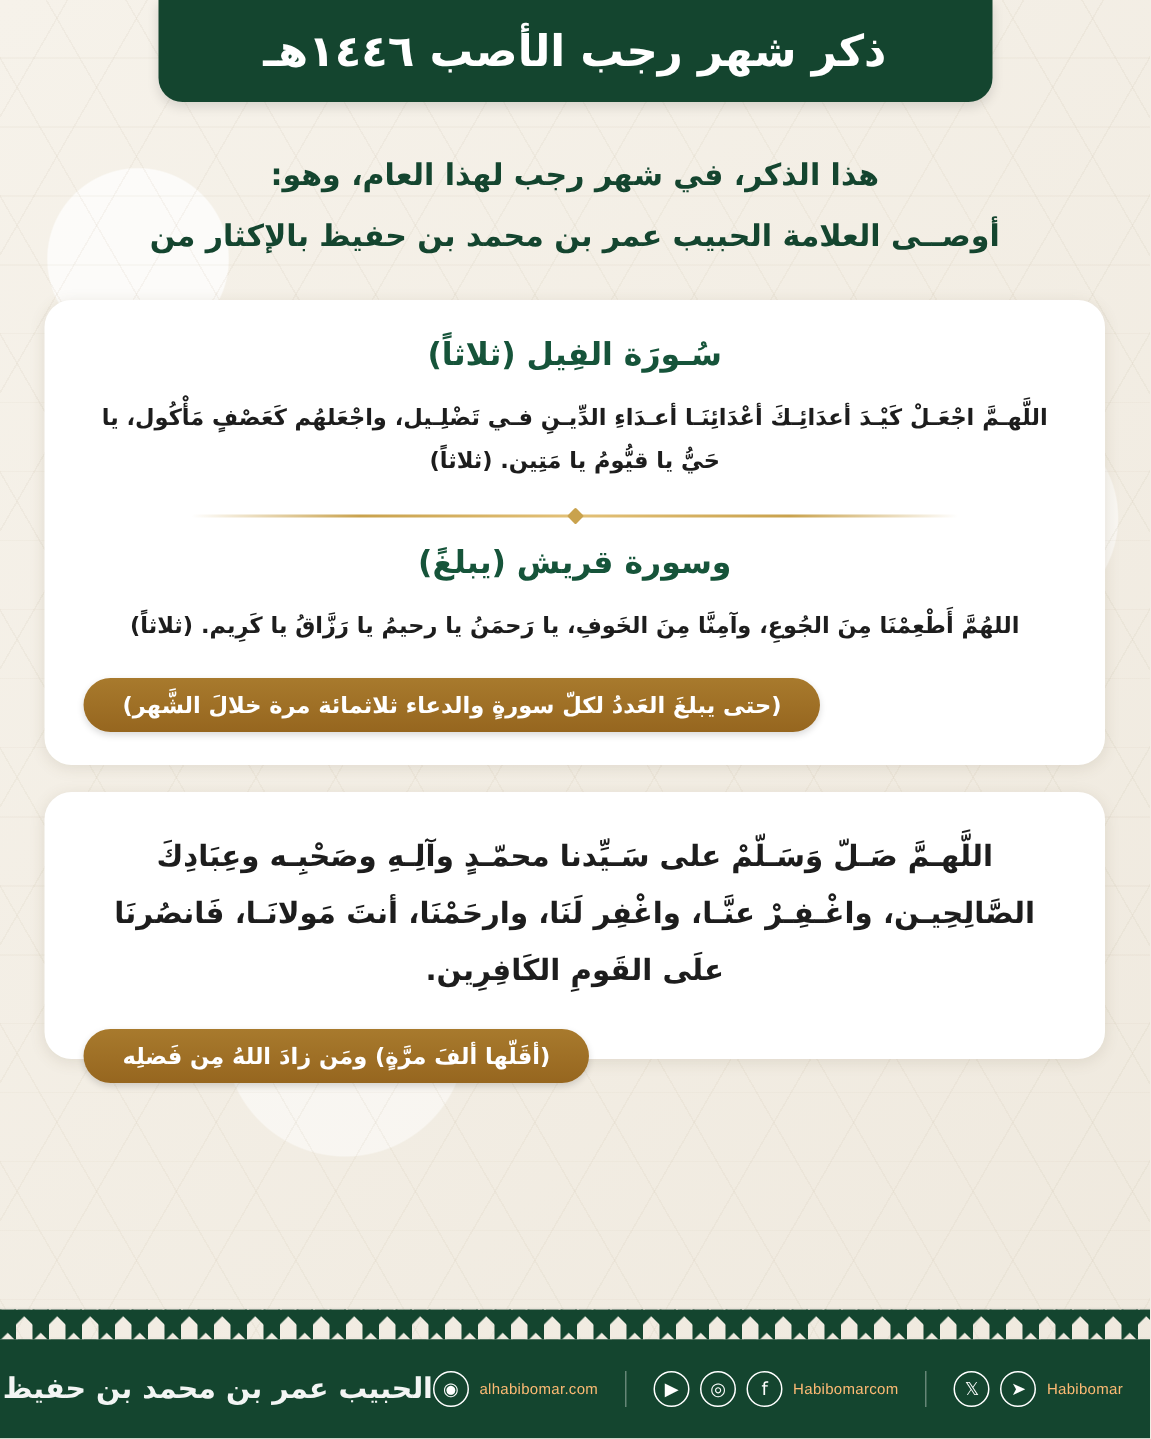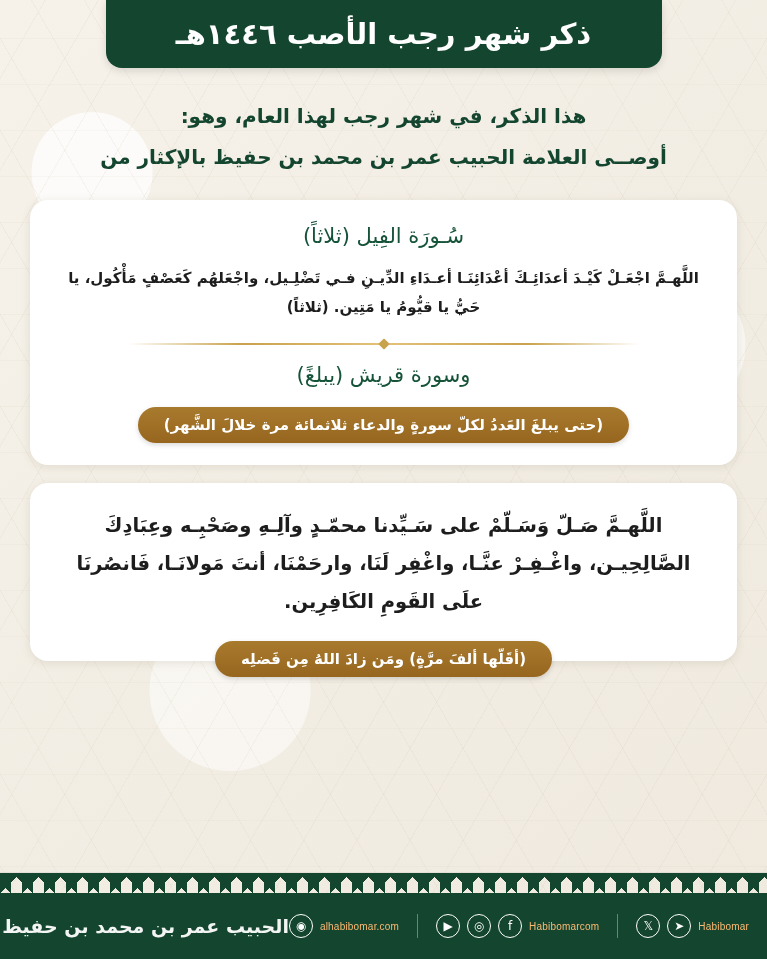--- a/index.html
+++ b/index.html
@@ -79,21 +79,21 @@
     background: #ffffff;
     border-radius: 18px;
     box-shadow: 0 2px 10px rgba(100,85,55,0.13);
     padding: 24px 26px 22px 26px;
     box-sizing: border-box;
   }
   .card-heading {
     text-align: center;
     color: #16543a;
     font-size: 21px;
-    font-weight: normal;
+    font-weight: bold;
     margin-bottom: 16px;
   }
   .card-body {
     text-align: center;
     color: #1d1d1d;
     font-size: 15px;
     line-height: 1.95;
     font-weight: bold;
   }
   .divider {
@@ -111,21 +111,21 @@
     top: 50%;
     width: 8px;
     height: 8px;
     background: #c9a24d;
     transform: translate(-50%, -50%) rotate(45deg);
     border-radius: 1px;
   }
 
   .note-pill-wrap {
     display: flex;
-    justify-content: center;
+    justify-content: flex-end;
     margin-top: 20px;
   }
   .note-pill {
     background: #a8762a;
     background: linear-gradient(180deg, #a87a2d 0%, #96661f 100%);
     color: #ffffff;
     font-size: 15px;
     font-weight: bold;
     padding: 9px 26px;
     border-radius: 999px;
@@ -230,20 +230,21 @@
     <span>أوصــى العلامة الحبيب عمر بن محمد بن حفيظ بالإكثار من</span>
   </div>
 
   <div class="card first">
     <div class="card-heading">سُـورَة الفِيل (ثلاثاً)</div>
     <div class="card-body">اللَّهـمَّ اجْعَـلْ كَيْـدَ أعدَائِـكَ أعْدَائِنَـا أعـدَاءِ الدِّيـنِ فـي تَضْلِـيل، واجْعَلهُم كَعَصْفٍ مَأْكُول، يا حَيُّ يا قيُّومُ يا مَتِين. (ثلاثاً)</div>
 
     <div class="divider"></div>
 
     <div class="card-heading">وسورة قريش (يبلغً)</div>
+    <div class="card-body">اللهُمَّ أَطْعِمْنَا مِنَ الجُوعِ، وآمِنَّا مِنَ الخَوفِ، يا رَحمَنُ يا رحيمُ يا رَزَّاقُ يا كَرِيم. (ثلاثاً)</div>
 
     <div class="note-pill-wrap">
       <div class="note-pill">(حتى يبلغَ العَددُ لكلّ سورةٍ والدعاء ثلاثمائة مرة خلالَ الشَّهر)</div>
     </div>
   </div>
 
   <div class="card second">
     <div class="card-body">اللَّهـمَّ صَـلّ وَسَـلّمْ على سَـيِّدنا محمّـدٍ وآلِـهِ وصَحْبِـه وعِبَادِكَ الصَّالِحِيـن، واغْـفِـرْ عنَّـا، واغْفِر لَنَا، وارحَمْنَا، أنتَ مَولانَـا، فَانصُرنَا علَى القَومِ الكَافِرِين.</div>
     <div class="note-pill-wrap">
       <div class="note-pill">(أقَلّها ألفَ مرَّةٍ) ومَن زادَ اللهُ مِن فَضلِه</div>

